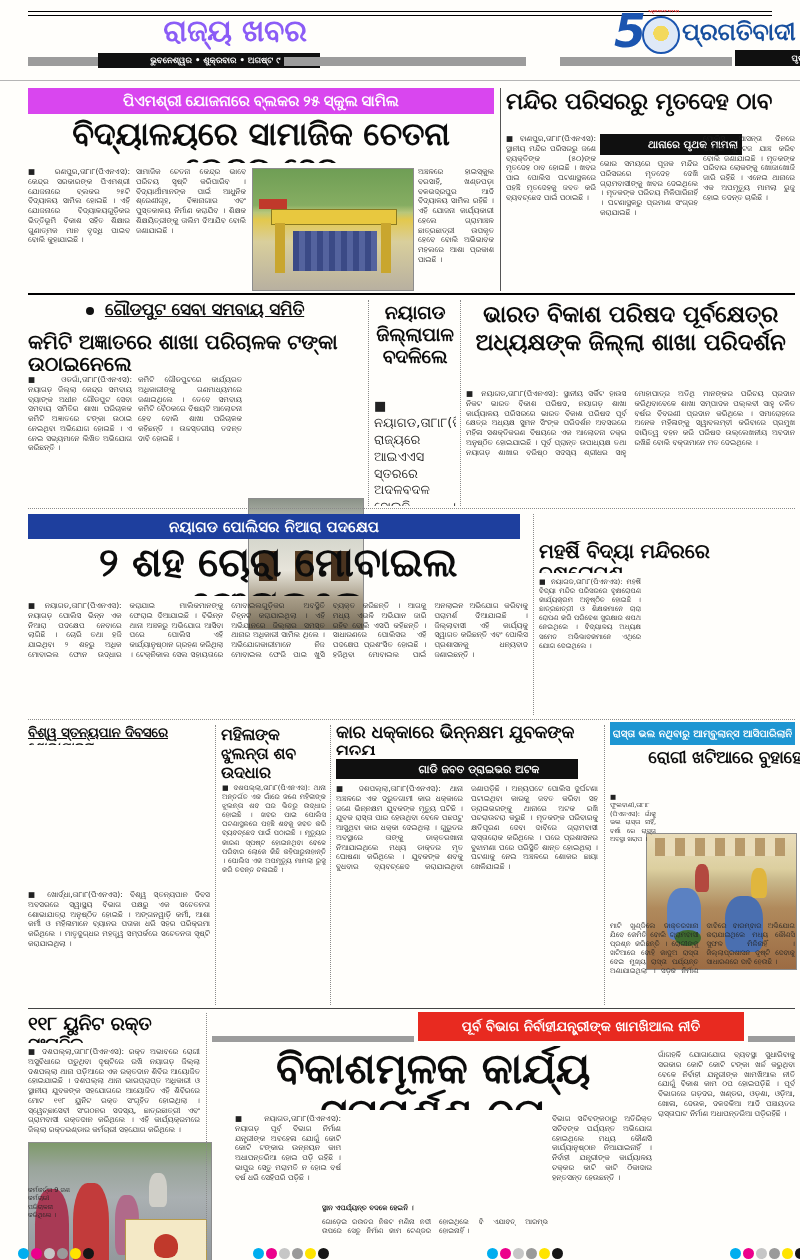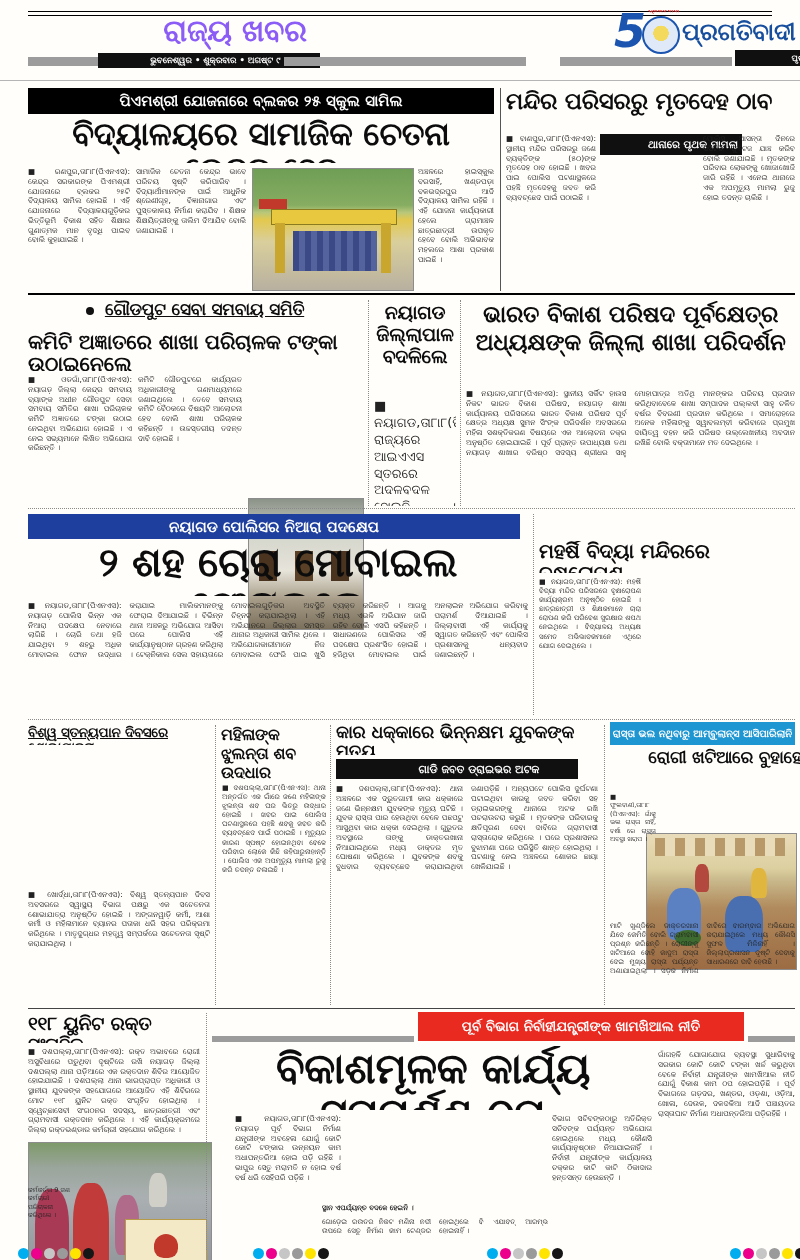--- a/index.html
+++ b/index.html
@@ -3,21 +3,21 @@
 <meta charset="utf-8">
 <style>
   html,body{margin:0;padding:0;background:#e9e9e9;}
   .page{position:relative;width:800px;height:1260px;background:#fffefb;margin:0 auto;
         font-family:"DejaVu Sans","Liberation Sans",sans-serif;color:#1a1a1a;overflow:hidden;}
   .abs{position:absolute;overflow:hidden;}
   .hl{font-weight:bold;color:#0c0c0c;line-height:1.08;letter-spacing:-0.3px;}
   .center{text-align:center;}
   .body-txt{font-size:7.5px;line-height:1.3;text-align:justify;color:#222;}
   .kicker{color:#fff;font-weight:bold;display:flex;align-items:center;justify-content:center;}
-  .purple{background:#000000;}
+  .purple{background:#d946ef;font-family:Liberation Serif, serif;}
   .royal{background:#1e3f9e;}
   .cyanb{background:#1e96d2;}
   .redb{background:#e82a20;}
   .blackb{background:#101010;color:#fff;font-weight:bold;display:flex;align-items:center;justify-content:center;padding-left:44px;}
   .gbar{background:#9c9c9c;}
   .rule-double{border-top:1.5px solid #000;border-bottom:1px solid #000;height:3px;}
   .hr-solid{border-top:2px solid #000;}
   .hr-thin{border-top:1px solid #444;}
   .hr-dot{border-top:1.5px dotted #8a8a8a;}
   .v-solid{border-left:1px solid #555;}
@@ -64,20 +64,21 @@
     <span class="abs" style="left:40px;top:62px;width:84px;height:40px;background:repeating-linear-gradient(90deg,#3b4a86 0 6px,#54639e 6px 12px);"></span>
     <span class="abs" style="left:6px;top:30px;width:28px;height:10px;background:#c0392b;"></span>
   </div>
   <div class="abs body-txt" style="left:418px;top:167px;width:76px;height:123px;">ଅଞ୍ଚଳରେ ହାଇସ୍କୁଲ ବରସାହି, ଖଣ୍ଡପଡ଼ା ବଳଭଦ୍ରପୁର ଆଦି ବିଦ୍ୟାଳୟ ସାମିଲ ରହିଛି । ଏହି ଯୋଜନା କାର୍ଯ୍ୟକାରୀ ହେଲେ ଗ୍ରାମାଞ୍ଚଳ ଛାତ୍ରଛାତ୍ରୀ ଉପକୃତ ହେବେ ବୋଲି ଅଭିଭାବକ ମହଲରେ ଆଶା ପ୍ରକାଶ ପାଇଛି ।</div>
 
   <div class="abs v-solid" style="left:500px;top:88px;width:1px;height:203px;"></div>
 
   <div class="abs hl" style="left:506px;top:89px;width:289px;height:40px;font-size:23px;">ମନ୍ଦିର ପରିସରରୁ ମୃତଦେହ ଠାବ</div>
   <div class="abs body-txt" style="left:506px;top:134px;width:90px;height:156px;">■ ବାଣପୁର,ତା୮ା୮(ପିଏନଏସ): ସ୍ଥାନୀୟ ମନ୍ଦିର ପରିସରରୁ ଜଣେ ବ୍ୟକ୍ତିଙ୍କ (୫୦)ଙ୍କ ମୃତଦେହ ଠାବ ହୋଇଛି । ଖବର ପାଇ ପୋଲିସ ଘଟଣାସ୍ଥଳରେ ପହଞ୍ଚି ମୃତଦେହକୁ ଜବତ କରି ବ୍ୟବଚ୍ଛେଦ ପାଇଁ ପଠାଇଛି ।</div>
   <div class="abs blackb" style="left:600px;top:134px;width:98px;height:21px;font-size:10.5px;">ଥାନାରେ ପୃଥକ ମାମଲା</div>
+  <div class="abs body-txt" style="left:600px;top:159px;width:98px;height:131px;">ଭୋର ସମୟରେ ପୂଜକ ମନ୍ଦିର ପରିସରରେ ମୃତଦେହ ଦେଖି ଗ୍ରାମବାସୀଙ୍କୁ ଖବର ଦେଇଥିଲେ । ମୃତକଙ୍କ ପରିଚୟ ମିଳିପାରିନାହିଁ । ଘଟଣାସ୍ଥଳରୁ ପ୍ରମାଣ ସଂଗ୍ରହ କରାଯାଇଛି ।</div>
   <div class="abs body-txt" style="left:703px;top:134px;width:92px;height:156px;">ପୋଲିସ ଆସନ୍ତା ଦିନରେ ସିସିଟିଭି ଫୁଟେଜ ଯାଞ୍ଚ କରିବ ବୋଲି ଜଣାଯାଇଛି । ମୃତକଙ୍କ ପରିବାର ଲୋକଙ୍କୁ ଖୋଜାଖୋଜି ଜାରି ରହିଛି । ଏନେଇ ଥାନାରେ ଏକ ଅପମୃତ୍ୟୁ ମାମଲା ରୁଜୁ ହୋଇ ତଦନ୍ତ ଚାଲିଛି ।</div>
 
   <div class="abs hr-solid" style="left:28px;top:293px;width:767px;"></div>
 
   <div class="abs" style="left:28px;top:300px;width:334px;height:28px;text-align:center;">
     <span style="display:inline-block;width:8px;height:8px;border-radius:50%;background:#111;margin-right:6px;"></span>
     <span class="hl" style="font-size:17px;text-decoration:underline;">ଗୌଡପୁଟ ସେବା ସମବାୟ ସମିତି</span>
   </div>
   <div class="abs hl" style="left:28px;top:331px;width:334px;height:40px;font-size:20.5px;">କମିଟି ଅଜ୍ଞାତରେ ଶାଖା ପରିଚାଳକ ଟଙ୍କା ଉଠାଇନେଲେ</div>
   <div class="abs body-txt" style="left:28px;top:375px;width:104px;height:130px;">■ ଓଡଗାଁ,ତା୮ା୮(ପିଏନଏସ): ନୟାଗଡ଼ ଜିଲ୍ଲା କେନ୍ଦ୍ର ସମବାୟ ବ୍ୟାଙ୍କ ଅଧୀନ ଗୌଡପୁଟ ସେବା ସମବାୟ ସମିତିର ଶାଖା ପରିଚାଳକ କମିଟି ଅଜ୍ଞାତରେ ଟଙ୍କା ଉଠାଇ ନେଇଥିବା ଅଭିଯୋଗ ହୋଇଛି । ଏ ନେଇ ସଭ୍ୟମାନେ ଲିଖିତ ଅଭିଯୋଗ କରିଛନ୍ତି ।</div>

